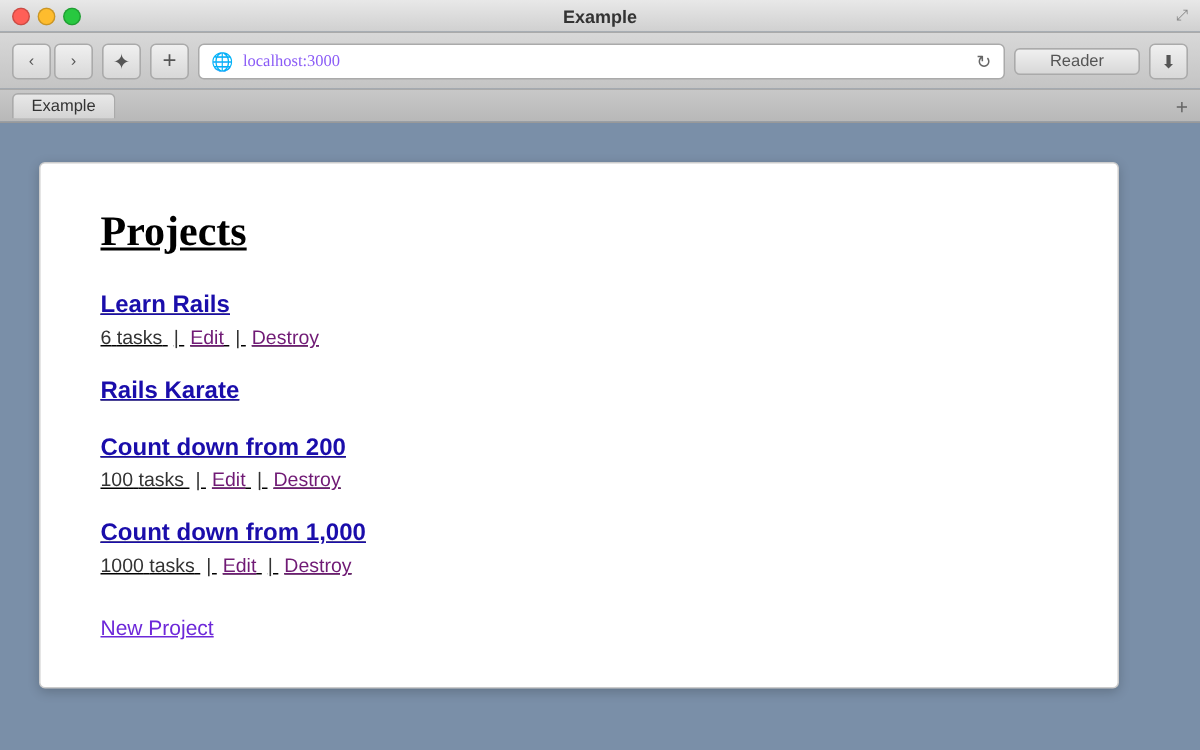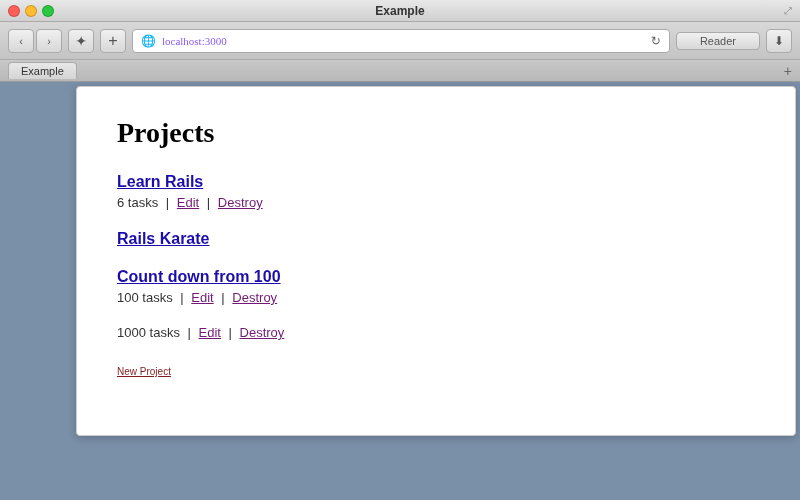--- a/index.html
+++ b/index.html
@@ -174,25 +174,26 @@
       right: 8px;
       font-size: 14px;
       color: #666;
       cursor: pointer;
       line-height: 1;
     }
 
     
     .content-area {
       background: #7a8fa8;
-      padding: 4px;
+      padding: 26px;
       height: calc(500px - 22px - 38px - 22px);
       display: flex;
       align-items: flex-start;
-      justify-content: flex-end;
+      justify-content: flex-start;
+      text-decoration: underline;
     }
     .browser-content {
       background: white;
       border: 1px solid #ccc;
       border-radius: 4px;
       width: 720px;
       min-height: 350px;
       padding: 30px 40px;
       box-shadow: 0 2px 8px rgba(0,0,0,0.2);
     }
@@ -228,22 +229,22 @@
       cursor: pointer;
     }
     .project-meta .separator {
       margin: 0 4px;
       color: #333;
     }
 
     .new-project-link {
       display: inline-block;
       margin-top: 8px;
-      font-size: 10px;
-      color: #7f1d1d;
+      font-size: 14px;
+      color: #6d28d9;
       text-decoration: underline;
       cursor: pointer;
     }
   </style>
 </head>
 <body>
 
 <div class="title-bar">
   <div class="window-controls">
     <div class="window-btn btn-close"></div>
@@ -299,32 +300,33 @@
         <span class="separator"> | </span>
         <a>Destroy</a>
       </div>
     </div>
 
     <div class="project-item">
       <a class="project-link">Rails Karate</a>
     </div>
 
     <div class="project-item">
-      <a class="project-link">Count down from 100</a>
+      <a class="project-link">Count down from 200</a>
       <div class="project-meta">
         <span>100</span>
         <span> tasks</span>
         <span class="separator"> | </span>
         <a>Edit</a>
         <span class="separator"> | </span>
         <a>Destroy</a>
       </div>
     </div>
 
     <div class="project-item">
+      <a class="project-link">Count down from 1,000</a>
       <div class="project-meta">
         <span>1000</span>
         <span> tasks</span>
         <span class="separator"> | </span>
         <a>Edit</a>
         <span class="separator"> | </span>
         <a>Destroy</a>
       </div>
     </div>
 

